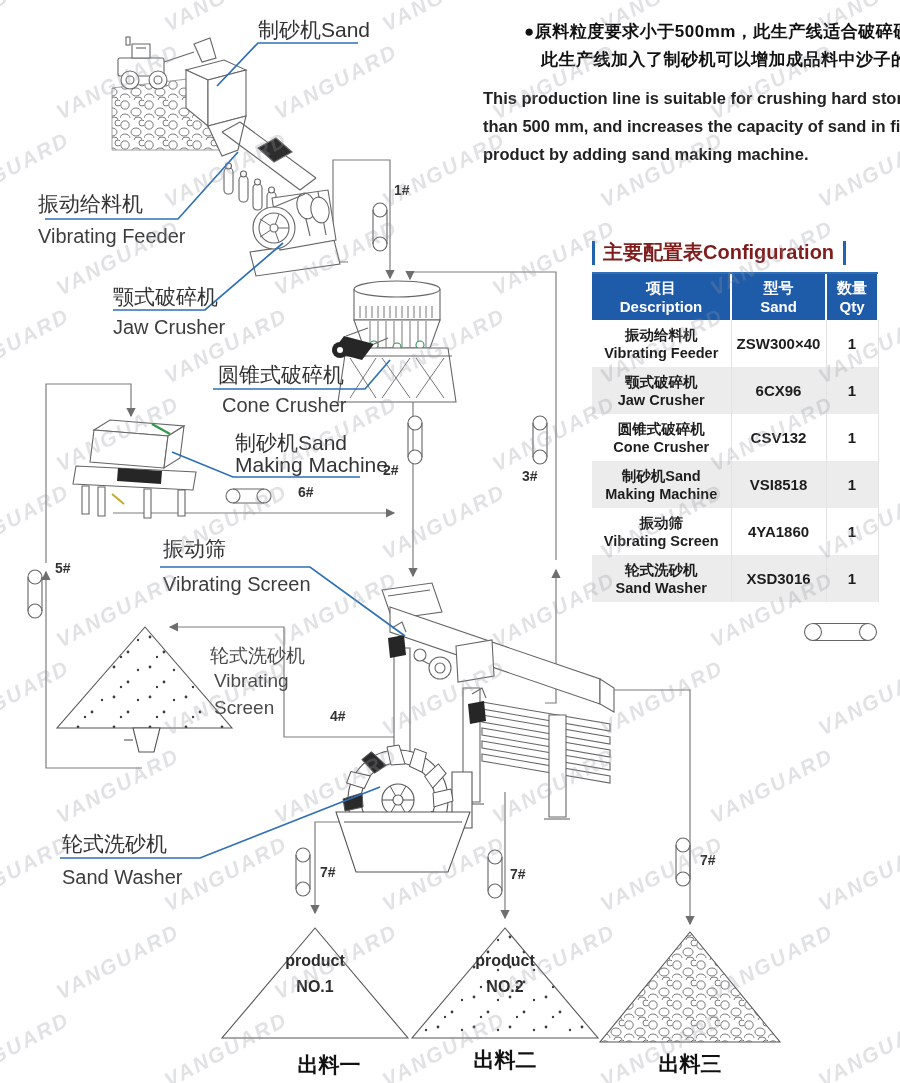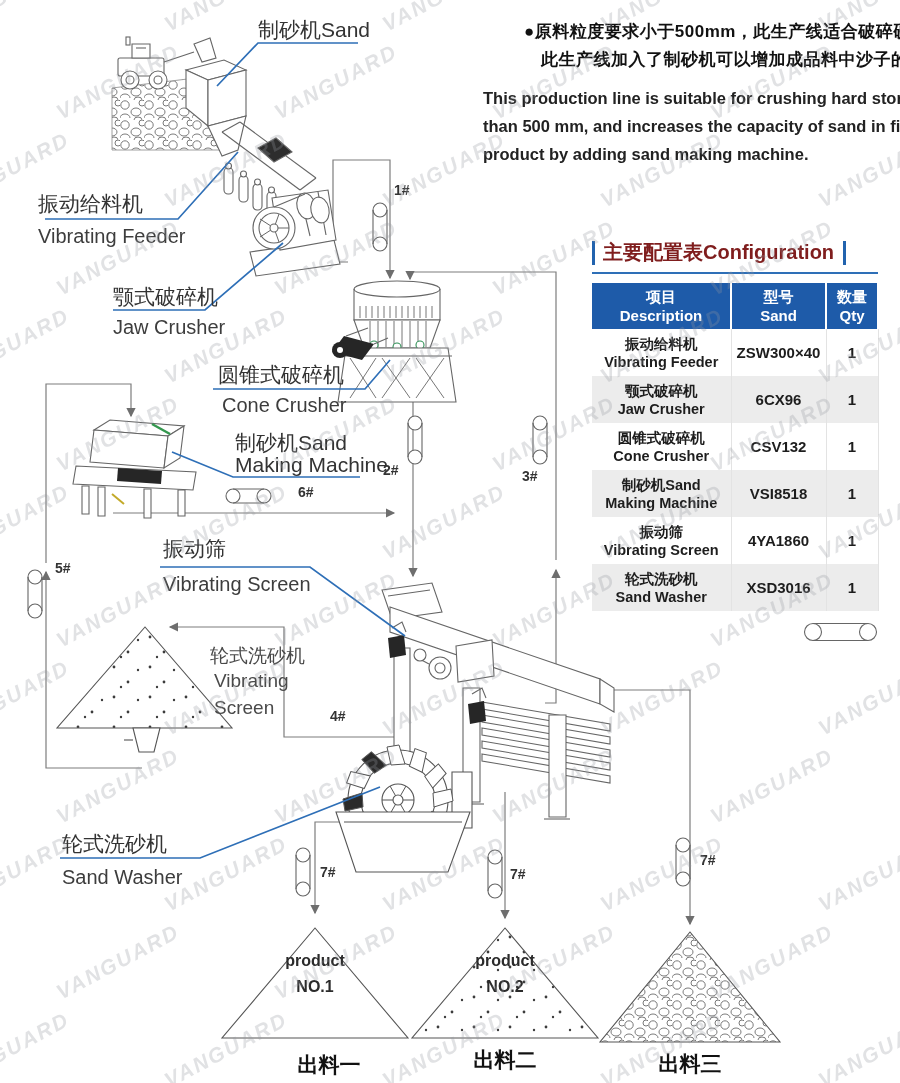--- a/index.html
+++ b/index.html
@@ -365,21 +365,21 @@
   <div class="abs note-cn" style="left:541px;top:48px;">此生产线加入了制砂机可以增加成品料中沙子的产量。</div>
   <div class="abs" style="left:483px;top:84px;">
     <div class="note-en">This production line is suitable for crushing hard stone less</div>
     <div class="note-en">than 500 mm, and  increases the capacity of sand in finished</div>
     <div class="note-en">product by adding sand making machine.</div>
   </div>
 
   <div class="abs" style="left:592px;top:239px;">
     <span class="tbl-title">主要配置表Configuration</span>
     <div class="tbl-underline" style="margin-top:6px;"></div>
-    <table class="cfg" style="margin-top:9px;">
+    <table class="cfg" style="">
       <colgroup>
           <col class="c1">
           <col class="c2">
           <col class="c3">
         </colgroup>
       <thead>
         <tr>
           <th>
             <div>项目</div>
             <div>Description</div>

